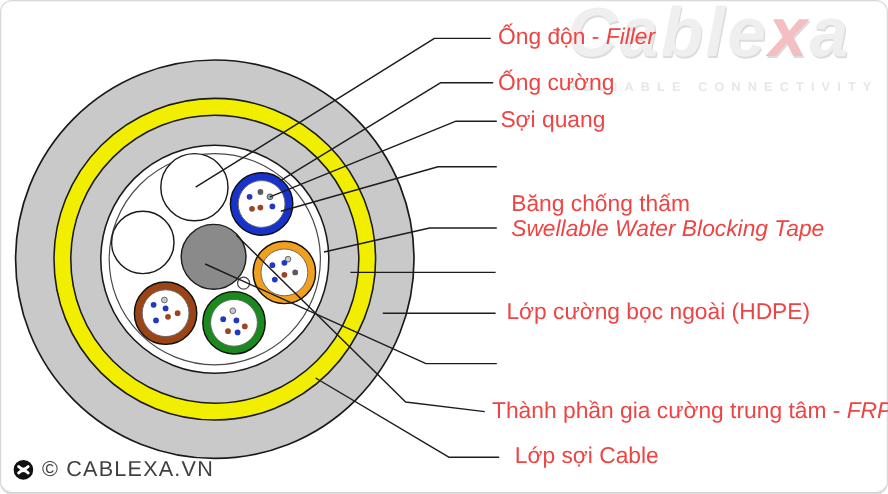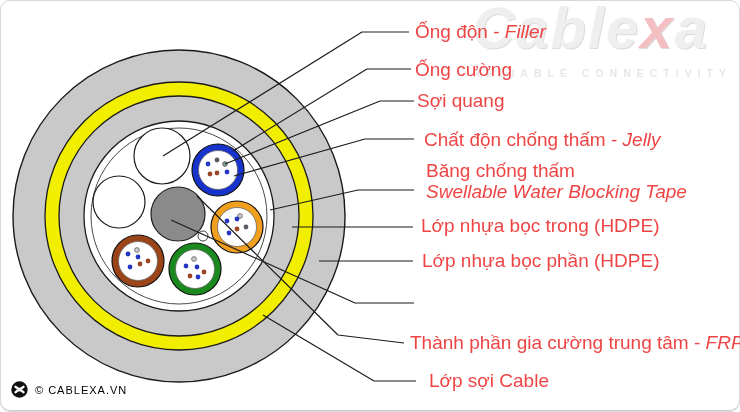--- a/index.html
+++ b/index.html
@@ -14,21 +14,21 @@
   .logo .brand .bx{color:#f3bfc2;}
   .logo .tagline{font-size:10.5px;letter-spacing:6px;color:#e7e7e7;font-weight:bold;margin-top:11px;}
   
   #cable-svg{position:absolute;left:0;top:0;z-index:2;}
   
   .label{position:absolute;font-size:19px;line-height:20.5px;color:#ef4444;
          white-space:nowrap;z-index:3;}
   .label em{font-style:italic;}
   
   .footer{position:absolute;left:11px;top:381px;display:flex;align-items:center;gap:7px;z-index:3;}
-  .footer .cptext{font-size:11px;letter-spacing:1px;color:#000000;}
+  .footer .cptext{font-size:18px;letter-spacing:1px;color:#404040;}
   
   .d-blue{fill:#2437c4;}
   .d-red{fill:#9c4526;}
   .d-gray{fill:#c9c9c9;stroke:#555;stroke-width:0.7;}
   .d-teal{fill:#85a9a9;stroke:#444;stroke-width:0.7;}
   .d-dark{fill:#5a5a66;}
 </style>
 </head>
 <body>
 
@@ -109,24 +109,22 @@
       <path d="M319 261 L413 261"></path>
       <path d="M171 220 L355 303 L414 303"></path>
       <path d="M197 196 L338 335 L404 343"></path>
       <path d="M263 315 L374 381 L416 381"></path>
     </g>
   </svg>
 
   <div class="label" style="left:415px;top:22px"><span>Ống độn - </span><em>Filler</em></div>
   <div class="label" style="left:415px;top:60px"><span>Ống cường</span></div>
   <div class="label" style="left:417px;top:91px"><span>Sợi quang</span></div>
-  <div class="label" style="left:424px;top:130px"><span>Chất độn chống thấm - </span><em>Jelly</em></div>
   <div class="label" style="left:426px;top:161px"><span>Băng chống thấm</span><br><em>Swellable Water Blocking Tape</em></div>
-  <div class="label" style="left:421px;top:216px"><span>Lớp nhựa bọc trong (HDPE)</span></div>
-  <div class="label" style="left:422px;top:251px"><span>Lớp nhựa bọc phần (HDPE)</span></div>
+  <div class="label" style="left:422px;top:251px"><span>Lớp cường bọc ngoài (HDPE)</span></div>
   <div class="label" style="left:410px;top:333px"><span>Thành phần gia cường trung tâm - </span><em>FRP</em></div>
   <div class="label" style="left:429px;top:371px"><span>Lớp sợi Cable</span></div>
 
   <div class="footer">
     <svg width="17" height="17" viewBox="0 0 17 17">
       <circle cx="8.5" cy="8.5" r="8.2" fill="#111111"></circle>
       <path d="M4.5 5.8 C7 8.6 10 8.6 12.5 5.8" stroke="#ffffff" stroke-width="2.4" fill="none" stroke-linecap="round"></path>
       <path d="M4.5 11.2 C7 8.4 10 8.4 12.5 11.2" stroke="#ffffff" stroke-width="2.4" fill="none" stroke-linecap="round"></path>
     </svg>
     <span class="cptext">© CABLEXA.VN</span>

